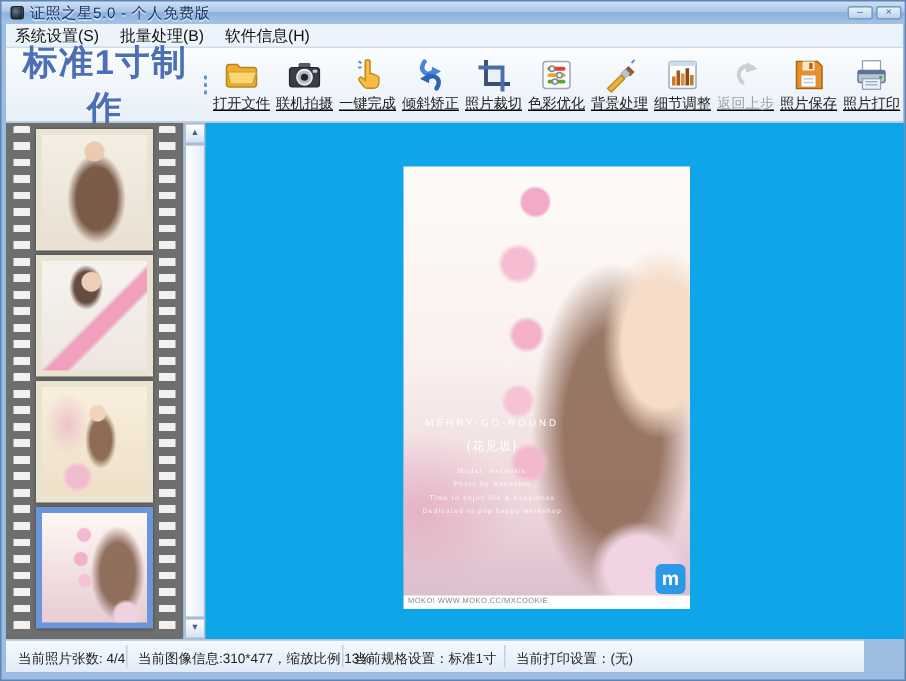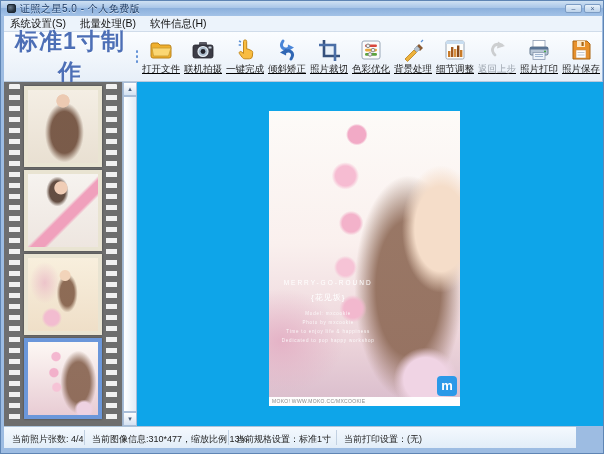--- a/index.html
+++ b/index.html
@@ -249,42 +249,42 @@
               <path d="M17 7C8 4 5 12 10 17" stroke="#a8aeb6" stroke-width="2.8" fill="none" stroke-linecap="round"></path>
               <polygon points="13,3.5 20,8 12,10.5" fill="#a8aeb6"></polygon>
             </svg>
         </span>
         <span class="tlabel">返回上步</span>
       </div>
 
       <div class="tool">
         <span class="ticon">
           <svg viewBox="0 0 24 24" width="24" height="24">
+              <path d="M4 3h14l3 3v15H4z" fill="#e8912c" stroke="#aa6410" stroke-width="1"></path>
+              <rect x="8" y="3" width="8" height="6" fill="#fbe7c8"></rect>
+              <rect x="12.5" y="4" width="2.2" height="4" fill="#aa6410"></rect>
+              <rect x="7" y="12" width="10" height="8" fill="#fff" stroke="#c89050" stroke-width=".6"></rect>
+              <path d="M8.5 14.5h7M8.5 17h7" stroke="#c0c8d0" stroke-width="1"></path>
+            </svg>
+        </span>
+        <span class="tlabel">照片保存</span>
+      </div>
+
+      <div class="tool">
+        <span class="ticon">
+          <svg viewBox="0 0 24 24" width="24" height="24">
               <rect x="6" y="2.5" width="12" height="7" fill="#fff" stroke="#8a9ab0" stroke-width=".8"></rect>
               <rect x="3" y="9" width="18" height="8" rx="1.5" fill="#b8c6d6" stroke="#64788e" stroke-width="1"></rect>
               <rect x="3" y="9" width="18" height="2.5" fill="#5a7494"></rect>
               <circle cx="18" cy="13.5" r="1" fill="#3ba23c"></circle>
               <rect x="6" y="14.5" width="12" height="7" fill="#eef4fb" stroke="#8a9ab0" stroke-width=".8"></rect>
               <path d="M8 16.5h8M8 18.5h8" stroke="#9fb4d0" stroke-width="1"></path>
             </svg>
         </span>
         <span class="tlabel">照片打印</span>
-      </div>
-
-      <div class="tool">
-        <span class="ticon">
-          <svg viewBox="0 0 24 24" width="24" height="24">
-              <path d="M4 3h14l3 3v15H4z" fill="#e8912c" stroke="#aa6410" stroke-width="1"></path>
-              <rect x="8" y="3" width="8" height="6" fill="#fbe7c8"></rect>
-              <rect x="12.5" y="4" width="2.2" height="4" fill="#aa6410"></rect>
-              <rect x="7" y="12" width="10" height="8" fill="#fff" stroke="#c89050" stroke-width=".6"></rect>
-              <path d="M8.5 14.5h7M8.5 17h7" stroke="#c0c8d0" stroke-width="1"></path>
-            </svg>
-        </span>
-        <span class="tlabel">照片保存</span>
       </div>
 
     </div>
   </div>
 
   <div class="content">
 
     <div class="filmstrip">
       <div class="holes left"></div>
       <div class="holes right"></div>

